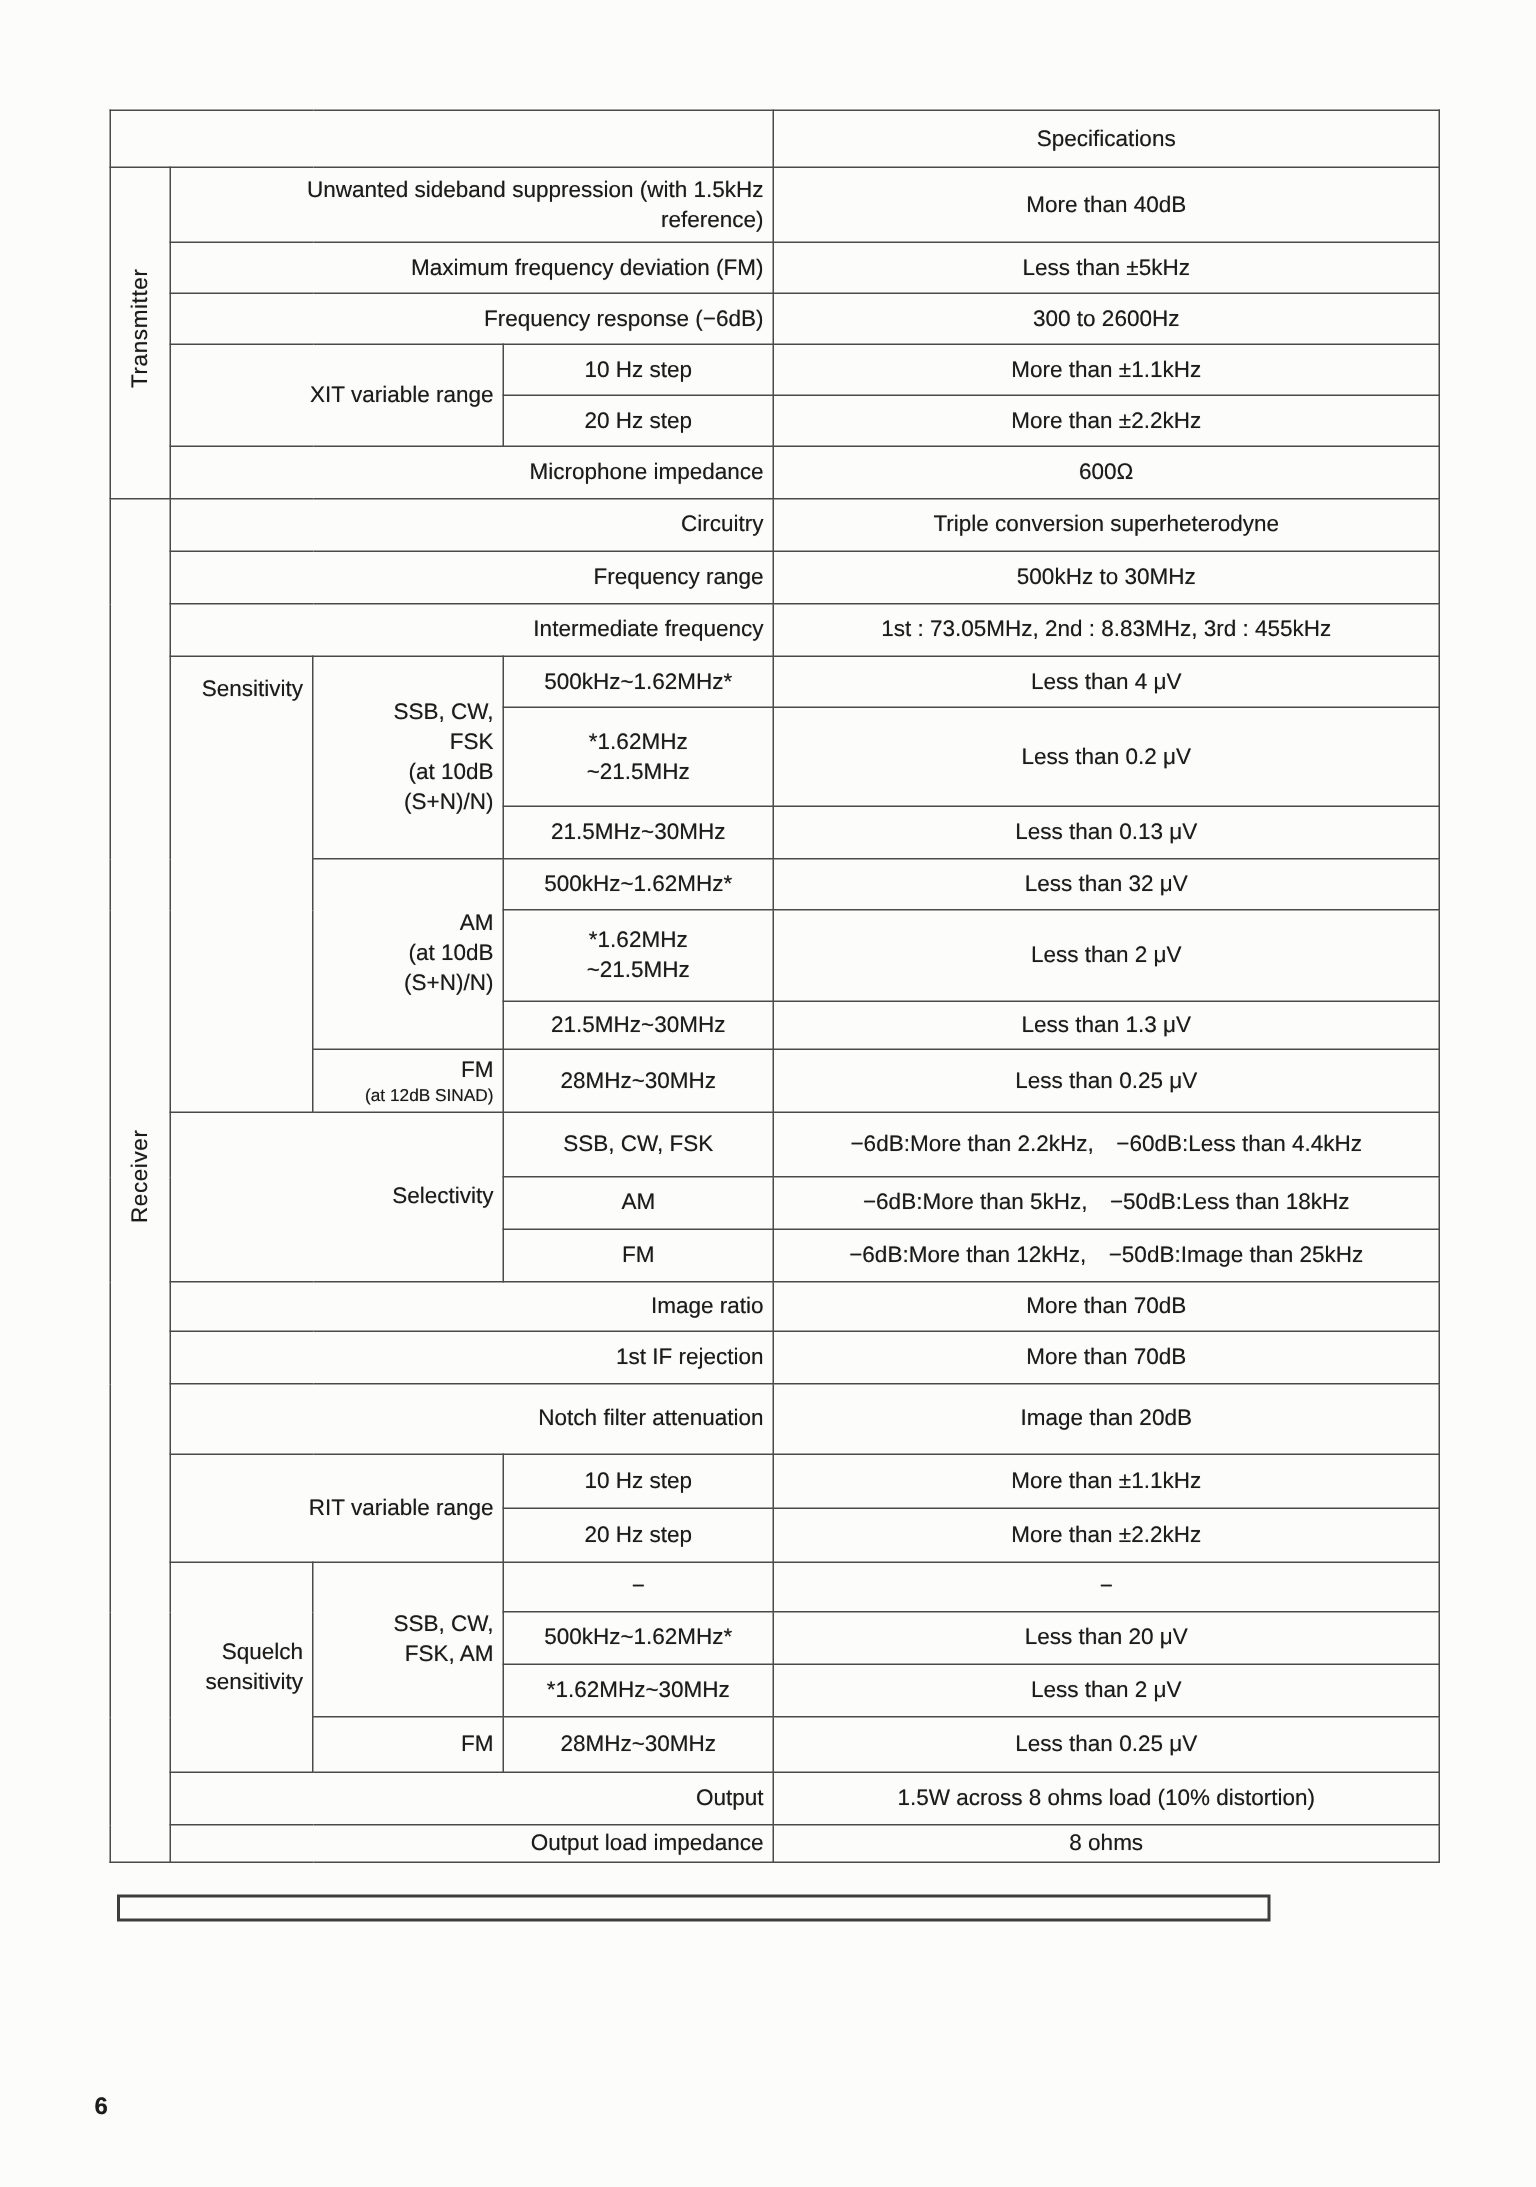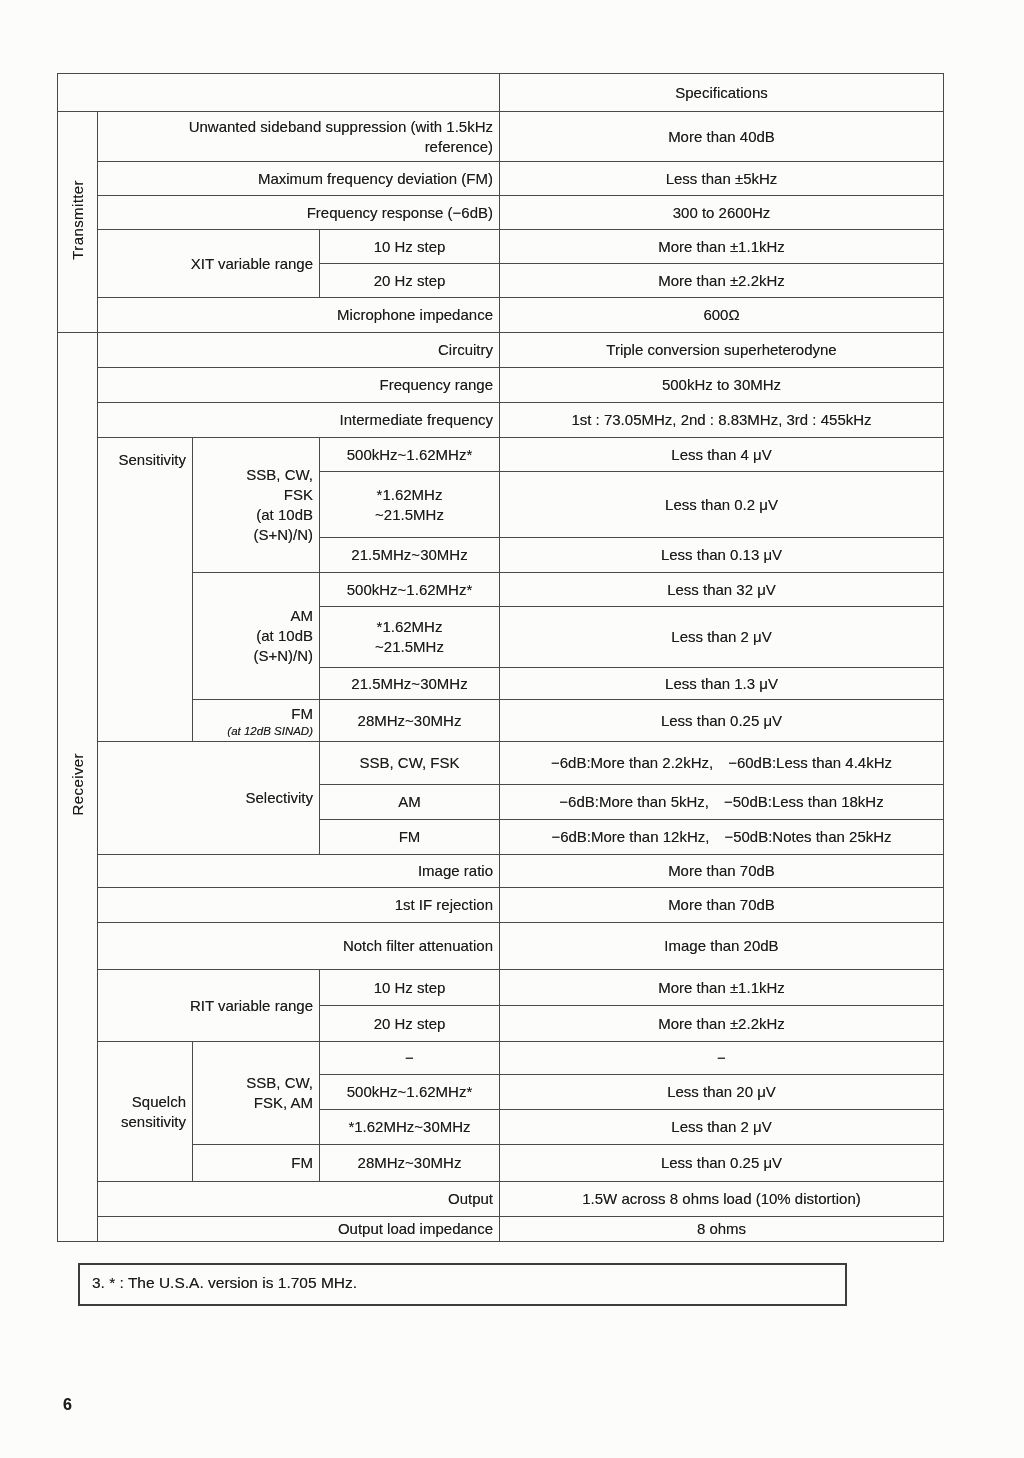--- a/index.html
+++ b/index.html
@@ -4,38 +4,38 @@
 <style>
   html,body { margin:0; padding:0; background:#e8e8e6; }
   .sheet {
     position:relative; width:1024px; height:1458px;
     background:#fcfcfa; overflow:hidden;
     font-family:"Liberation Sans", sans-serif; color:#1b1b1b;
   }
   .sheet * { text-shadow:0 0 0.5px rgba(25,25,25,0.55); }
 
   table.spec {
-    position:absolute; left:57px; top:73px; width:886px;
+    position:absolute; left:73px; top:73px; width:886px;
     border-collapse:collapse; table-layout:fixed;
   }
   table.spec td {
     border:1px solid #4a4a4a;
     font-size:15px; line-height:20px;
     padding:2px 6px; vertical-align:middle;
     overflow:hidden;
   }
   td.lbl  { text-align:right; padding-left:9px; }
   td.ctr  { text-align:center; }
   td.pre  { white-space:pre-line; }
   td.grp  { text-align:center; padding:0; }
   .vlabel {
     writing-mode:vertical-rl; transform:rotate(180deg);
     display:inline-block; font-size:15px; letter-spacing:0.4px;
   }
-  .fm-sub { display:block; font-size:11.5px; line-height:14px;font-style:italic; }
+  .fm-sub { display:block; font-size:11.5px; line-height:14px; }
   td.headcell { font-size:15.5px; }
 
   .notes {
     position:absolute; left:78px; top:1263px; width:743px;
     border:2px solid #3d3d3d;
     padding:5px 10px 9px 12px;
     font-size:15.5px; line-height:25px;
   }
   .note-line { white-space:pre-line; }
 
@@ -157,21 +157,21 @@
       <td class="lbl" colspan="2" rowspan="3">Selectivity</td>
       <td class="ctr">SSB, CW, FSK</td>
       <td class="ctr">−6dB:More than 2.2kHz, −60dB:Less than 4.4kHz</td>
     </tr>
     <tr style="height:35px">
       <td class="ctr">AM</td>
       <td class="ctr">−6dB:More than 5kHz, −50dB:Less than 18kHz</td>
     </tr>
     <tr style="height:35px">
       <td class="ctr">FM</td>
-      <td class="ctr">−6dB:More than 12kHz, −50dB:Notes than 25kHz</td>
+      <td class="ctr">−6dB:More than 12kHz, −50dB:Image than 25kHz</td>
     </tr>
 
     <tr style="height:33px">
       <td class="lbl" colspan="3">Image ratio</td>
       <td class="ctr">More than 70dB</td>
     </tr>
     <tr style="height:35px">
       <td class="lbl" colspan="3">1st IF rejection</td>
       <td class="ctr">More than 70dB</td>
     </tr>
@@ -217,17 +217,16 @@
       <td class="ctr">1.5W across 8 ohms load (10% distortion)</td>
     </tr>
     <tr style="height:25px">
       <td class="lbl" colspan="3">Output load impedance</td>
       <td class="ctr">8 ohms</td>
     </tr>
   </tbody>
     </table>
 
   <div class="notes">
-    <div class="note-line">3. * : The U.S.A. version is 1.705 MHz.</div>
   </div>
 
   <div class="pagenum">6</div>
 </div>
 
 </body></html>

